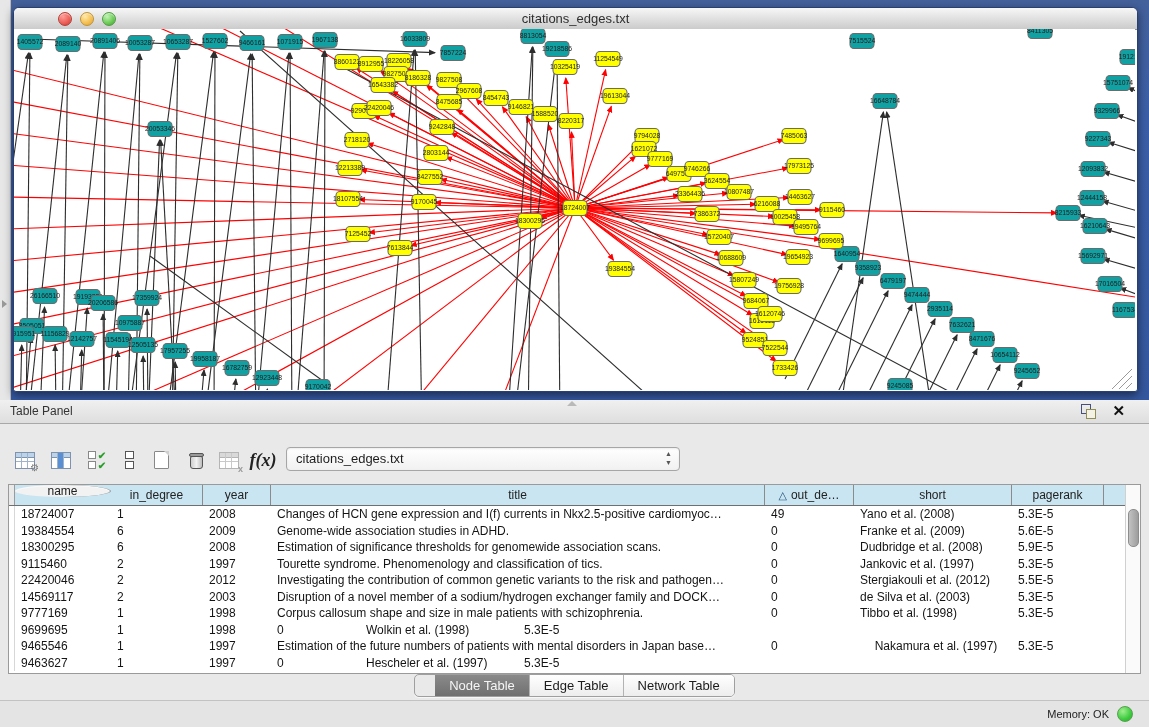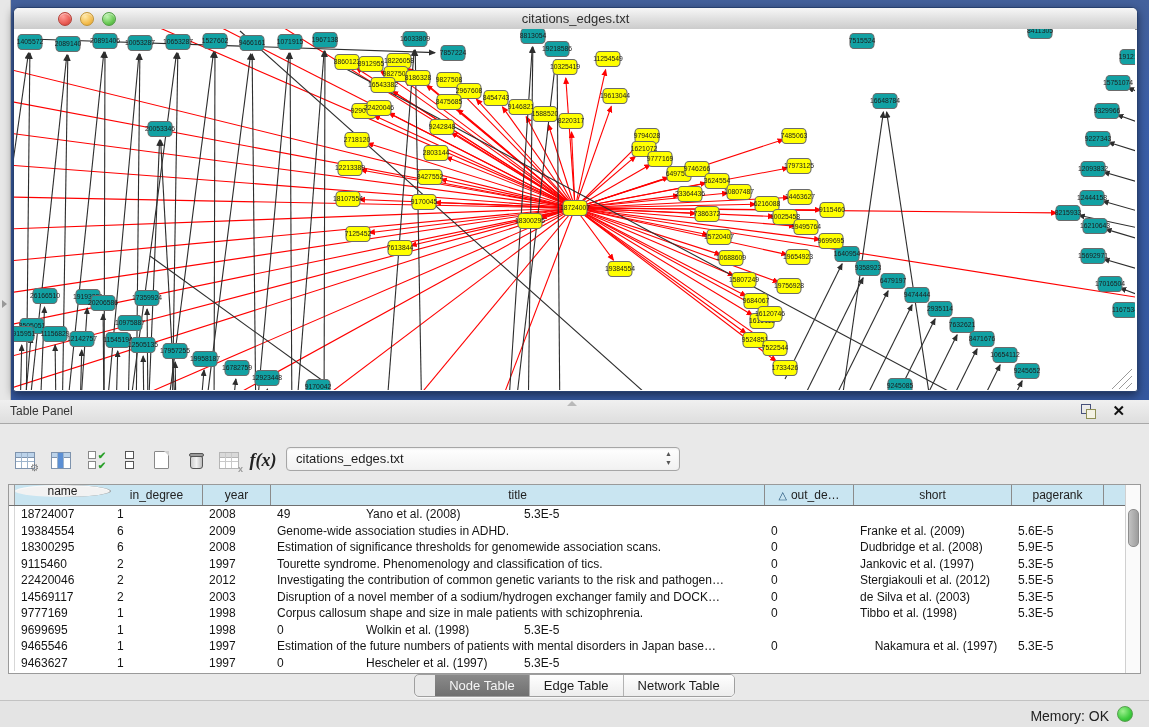--- a/index.html
+++ b/index.html
@@ -89,21 +89,21 @@
 
   #tabs-row{position:absolute;left:0;top:274px;width:1149px;height:26px;display:flex;justify-content:center;}
   #segcontrol{display:flex;height:21px;border:1px solid #9f9f9f;border-radius:5px;overflow:hidden;
     box-shadow:0 1px 1px rgba(255,255,255,.7);}
   .seg{padding:0 14px;font-size:13px;display:flex;align-items:center;background:linear-gradient(180deg,#ffffff,#ededed);
     color:#1c1c1c;border-right:1px solid #b3b3b3;}
   .seg:last-child{border-right:none;}
   .seg.active{background:linear-gradient(180deg,#8a8a8a,#707070);color:#f5f5f5;margin-left:20px;}
 
   #status-bar{position:absolute;left:0;top:300px;width:1149px;height:27px;background:#e4e4e4;border-top:1px solid #c2c2c2;}
-  #memory{position:absolute;right:40px;top:7px;font-size:14px;color:#222;}
+  #memory{position:absolute;right:40px;top:7px;font-size:11px;color:#222;}
   #memory-dot{position:absolute;right:16px;top:5px;width:14px;height:14px;border-radius:50%;
     background:radial-gradient(circle at 35% 30%,#9ef08f,#3ecb3e 60%,#25a82c);border:1px solid #56a14e;}
 
   
 </style>
 </head>
 <body>
 
 <div id="graph-region">
   <div id="left-strip">
@@ -833,20 +833,21 @@
           <div class="th" style="width: 92px;">
             <span>pagerank</span>
           </div>
         </div>
       <div id="tbody">
           <div class="tr">
             <div class="td gut"></div>
             <div class="td" style="width: 96px;">18724007</div>
             <div class="td" style="width: 92px;">1</div>
             <div class="td" style="width: 68px;">2008</div>
+            <div class="td" style="width: 494px;">Changes of HCN gene expression and I(f) currents in Nkx2.5-positive cardiomyoc…</div>
             <div class="td" style="width: 89px;">49</div>
             <div class="td" style="width: 158px;">Yano et al. (2008)</div>
             <div class="td" style="width: 92px;">5.3E-5</div>
           </div>
           <div class="tr">
             <div class="td gut"></div>
             <div class="td" style="width: 96px;">19384554</div>
             <div class="td" style="width: 92px;">6</div>
             <div class="td" style="width: 68px;">2009</div>
             <div class="td" style="width: 494px;">Genome-wide association studies in ADHD.</div>

